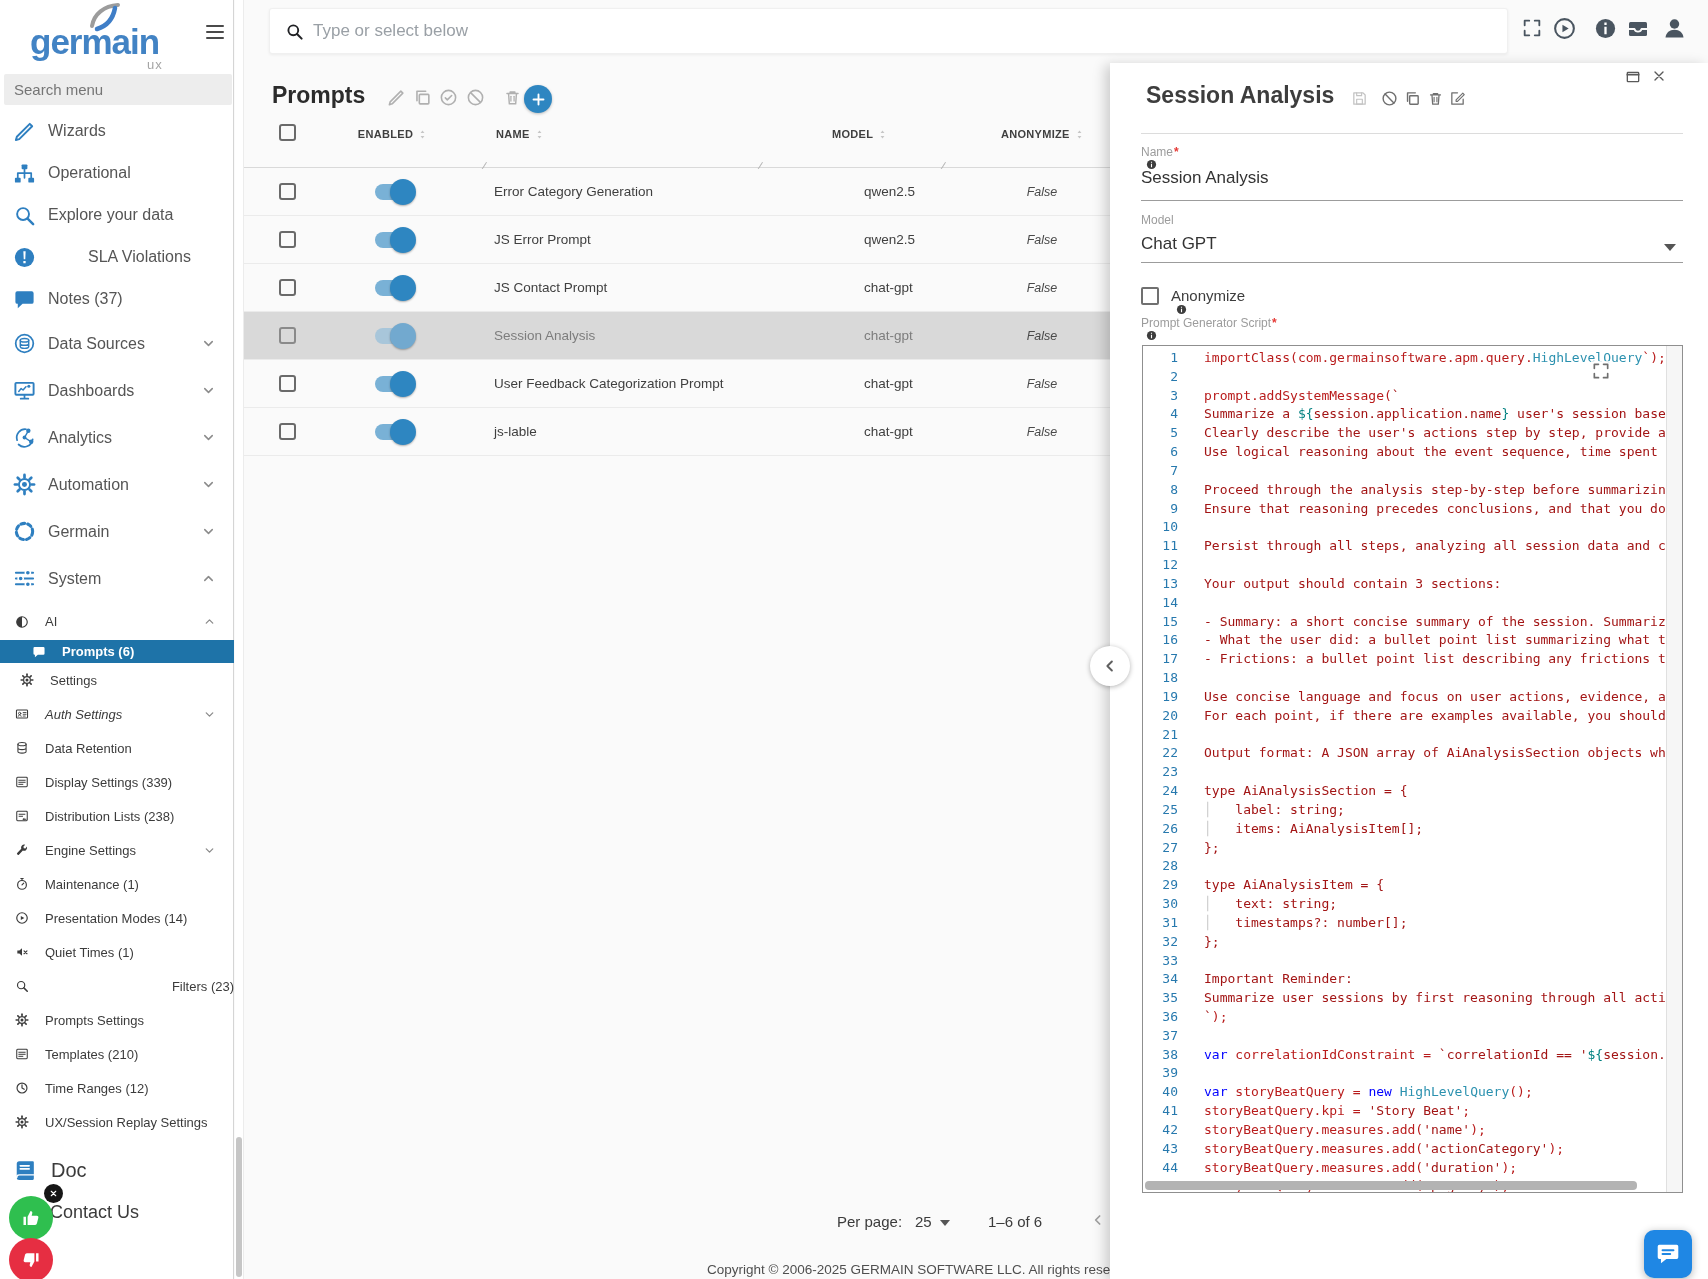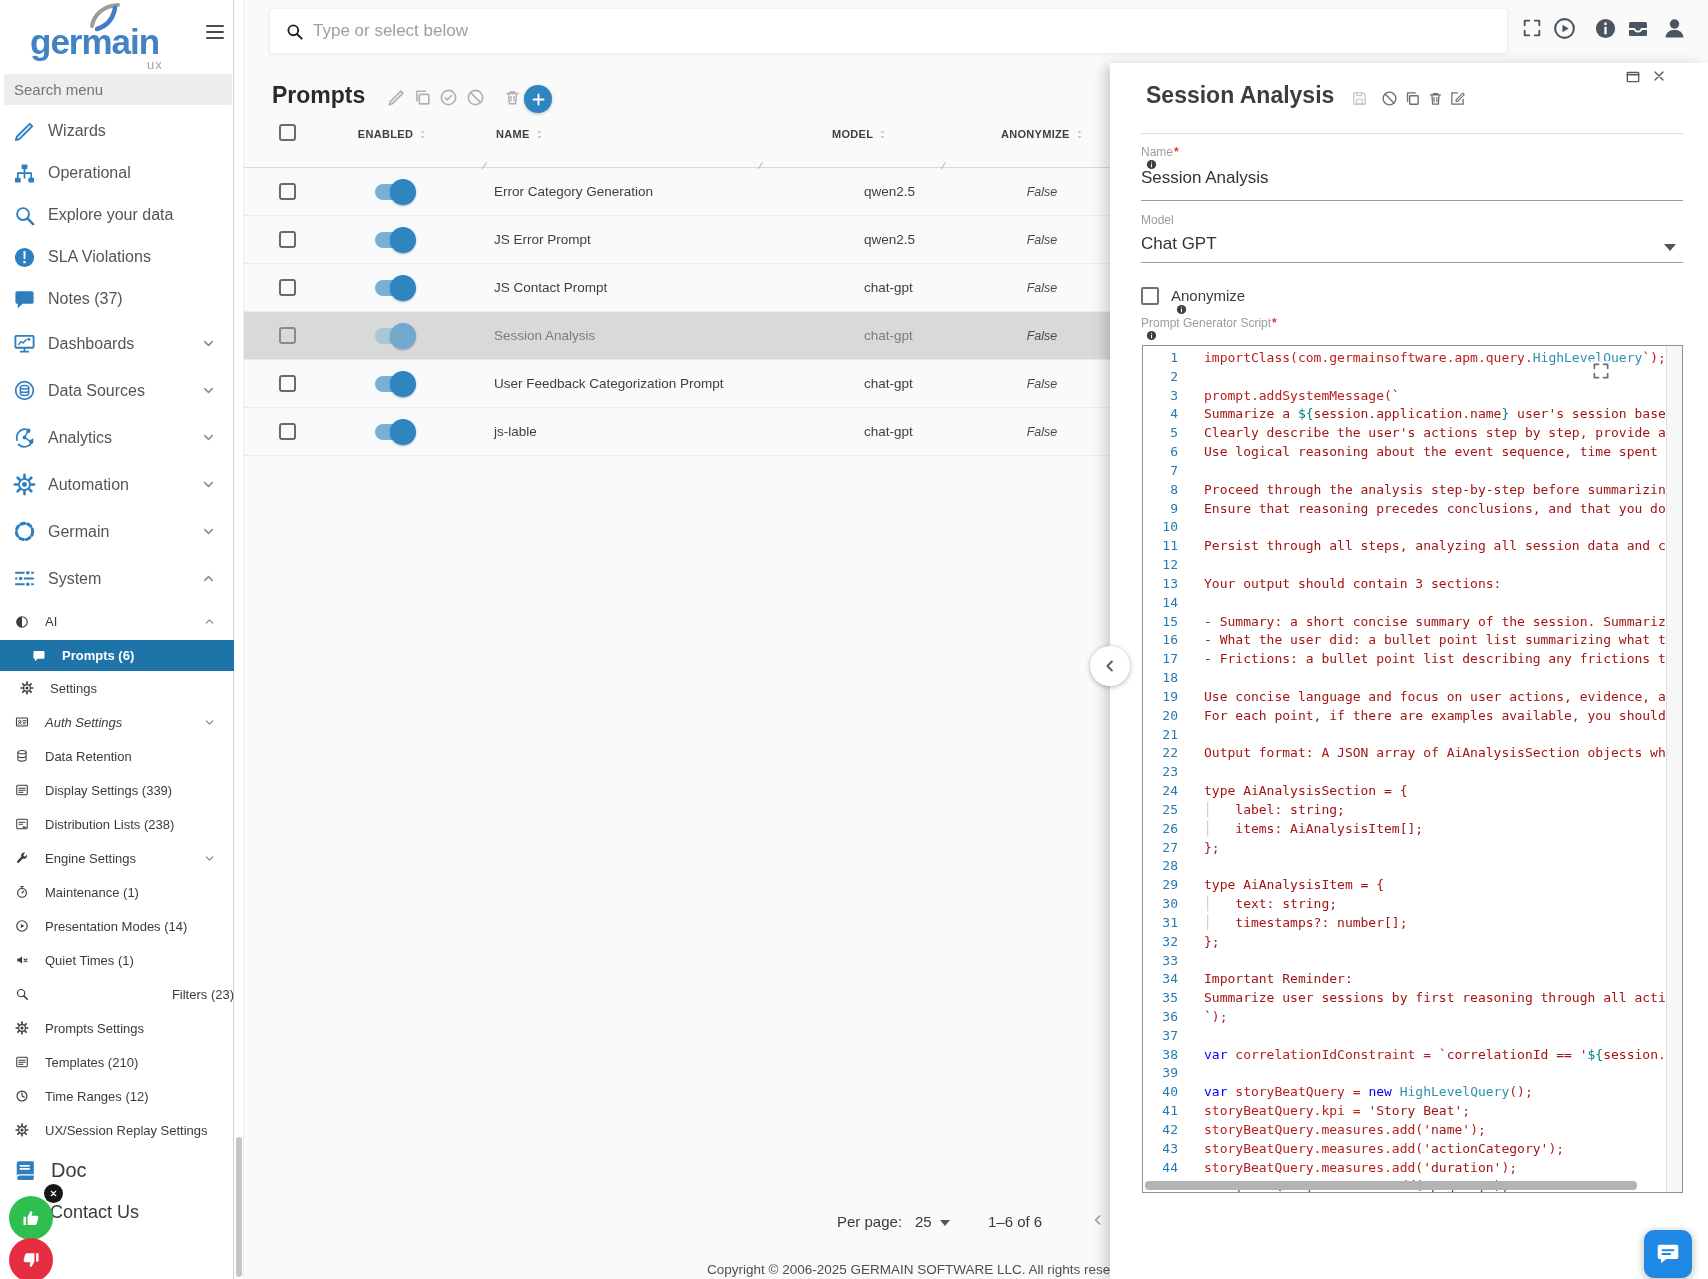--- a/index.html
+++ b/index.html
@@ -320,46 +320,46 @@
           <use href="#i-sitemap"></use>
         </svg>
         <span class="ni-label">Operational</span>
       </div>
       <div class="nav-item" style="height: 42px;">
         <svg class="ic ni-icon">
           <use href="#i-search"></use>
         </svg>
         <span class="ni-label">Explore your data</span>
       </div>
+      <div class="nav-item" style="height: 42px; gap: 40px;">
+        <svg class="ic ni-icon">
+          <use href="#i-exclamation-circle"></use>
+        </svg>
+        <span class="ni-label">SLA Violations</span>
+      </div>
       <div class="nav-item" style="height: 42px;">
         <svg class="ic ni-icon">
-          <use href="#i-exclamation-circle"></use>
-        </svg>
-        <span class="ni-label">SLA Violations</span>
-      </div>
-      <div class="nav-item" style="height: 42px;">
-        <svg class="ic ni-icon">
           <use href="#i-comment"></use>
         </svg>
         <span class="ni-label">Notes (37)</span>
       </div>
       <div class="nav-item" style="height: 47px;">
         <svg class="ic ni-icon">
+          <use href="#i-datasource"></use>
+        </svg>
+        <span class="ni-label">Data Sources</span>
+        <svg class="ic ni-chev ">
+          <use href="#i-chevron"></use>
+        </svg>
+      </div>
+      <div class="nav-item" style="height: 47px;">
+        <svg class="ic ni-icon">
           <use href="#i-monitor"></use>
         </svg>
         <span class="ni-label">Dashboards</span>
-        <svg class="ic ni-chev ">
-          <use href="#i-chevron"></use>
-        </svg>
-      </div>
-      <div class="nav-item" style="height: 47px;">
-        <svg class="ic ni-icon">
-          <use href="#i-datasource"></use>
-        </svg>
-        <span class="ni-label">Data Sources</span>
         <svg class="ic ni-chev ">
           <use href="#i-chevron"></use>
         </svg>
       </div>
       <div class="nav-item" style="height: 47px;">
         <svg class="ic ni-icon">
           <use href="#i-analytics"></use>
         </svg>
         <span class="ni-label">Analytics</span>
         <svg class="ic ni-chev ">
@@ -397,21 +397,21 @@
   <nav id="nav-system">
       <div class="sys-item" style="height: 37px;">
         <svg class="ic ni-icon">
           <use href="#i-adjust"></use>
         </svg>
         <span class="ni-label">AI</span>
         <svg class="ic ni-chev up">
           <use href="#i-chevron"></use>
         </svg>
       </div>
-      <div class="sys-item lvl2 selected" style="height: 31px; padding-left: 32px;">
+      <div class="sys-item lvl2 selected" style="height: 23px; padding-left: 32px;">
         <svg class="ic ni-icon">
           <use href="#i-comment"></use>
         </svg>
         <span class="ni-label">Prompts (6)</span>
       </div>
       <div class="sys-item lvl2" style="height: 34px; padding-left: 20px;">
         <svg class="ic ni-icon">
           <use href="#i-gear"></use>
         </svg>
         <span class="ni-label">Settings</span>

